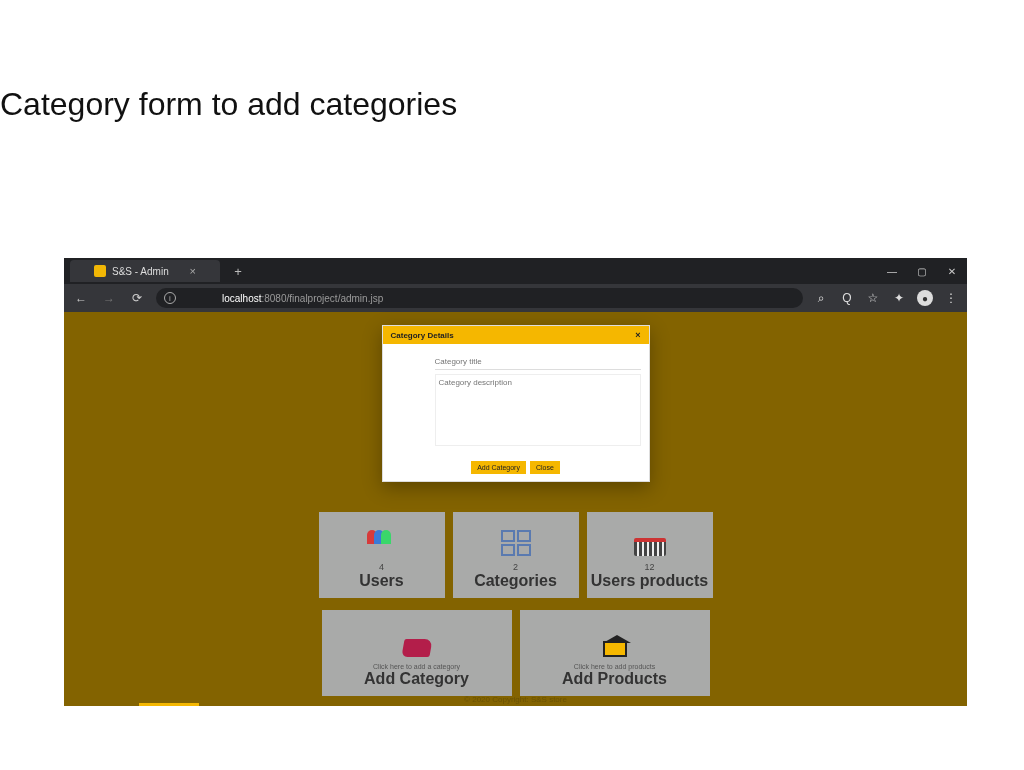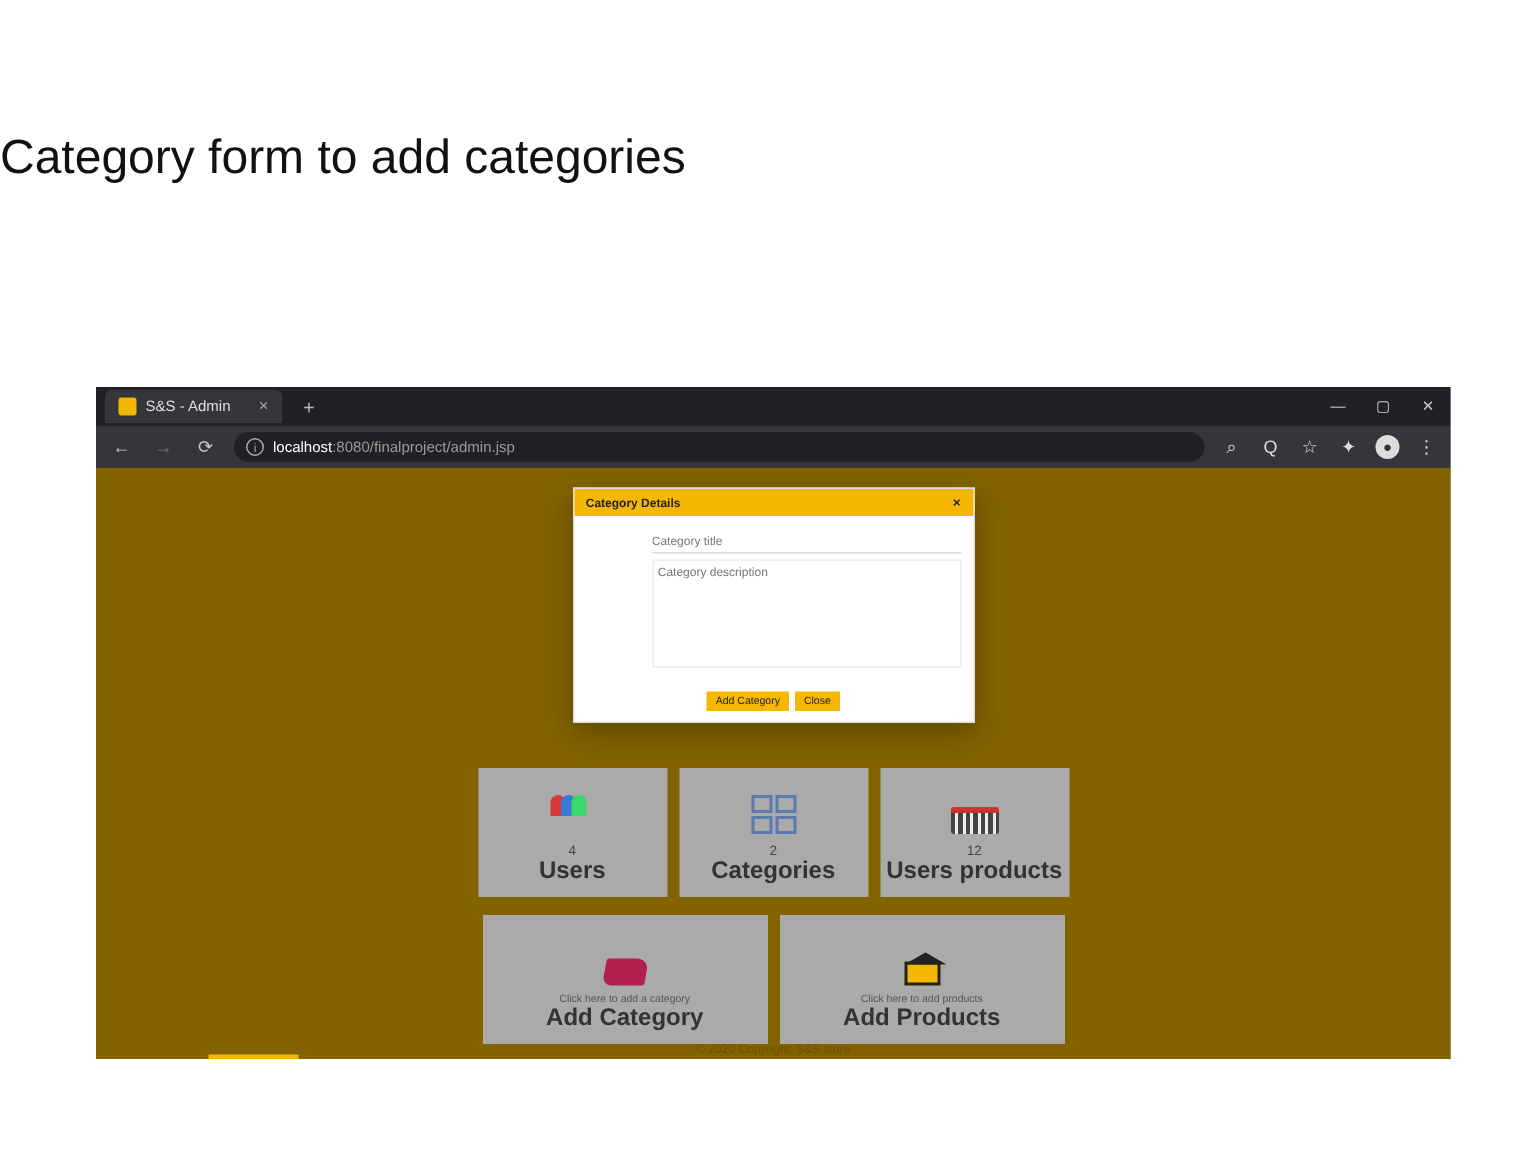--- a/index.html
+++ b/index.html
@@ -1,33 +1,33 @@
 <!DOCTYPE html>
 <html><head>
 <meta charset="utf-8">
 <style>
 * { box-sizing: border-box; margin: 0; padding: 0; }
 body { font-family: -apple-system, "Segoe UI", Arial, sans-serif; background: #fff; width: 1024px; height: 770px; overflow: hidden; }
 .slide-title { font-size: 32px; margin-top: 86px; font-weight: 400; color: #111; }
 .browser-wrap { position: absolute; left: 64px; top: 258px; width: 903px; height: 448px; background: #2a2a2d; overflow: hidden; }
 .tab-bar { height: 26px; background: #202124; display: flex; align-items: center; }
-.tab { height: 22px; background: #35363a; display: flex; align-items: center; gap: 6px; padding: 0 9px; margin-left: 6px; border-radius: 4px 4px 0 0; width: 118px; }
+.tab { height: 22px; background: #35363a; display: flex; align-items: center; gap: 6px; padding: 0 24px; margin-left: 6px; border-radius: 4px 4px 0 0; width: 150px; }
 .favicon { width: 12px; height: 12px; background: #f2b705; border-radius: 2px; }
 .tab-title { font-size: 10px; color: #ddd; flex: 1; overflow: hidden; white-space: nowrap; }
 .tab-close { font-size: 11px; color: #aaa; cursor: pointer; }
 .new-tab { color: #bbb; font-size: 13px; margin-left: 10px; width: 16px; text-align: center; cursor: pointer; }
 .window-controls { margin-left: auto; display: flex; }
 .wc { width: 30px; height: 26px; display: flex; align-items: center; justify-content: center; color: #ccc; font-size: 10px; cursor: pointer; }
 .addr-row { height: 28px; background: #35363a; display: flex; align-items: center; gap: 10px; padding: 0 8px; }
 .nav-btn { color: #ccc; width: 18px; text-align: center; cursor: pointer; font-size: 12px; }
 .nav-btn.dim { color: #777; }
 .addr-bar { flex: 1; height: 20px; background: #202124; border-radius: 10px; display: flex; align-items: center; gap: 6px; padding: 0 8px; }
 .info-icon { width: 12px; height: 12px; border: 1px solid #aaa; border-radius: 50%; color: #aaa; font-size: 8px; display: flex; align-items: center; justify-content: center; }
 .url { font-size: 10px; }
-.url .host { color: #fff; }
+.url .host { color: #fff; margin-left: 40px; }
 .url .path { color: #9a9a9a; }
 .right-icons { display: flex; gap: 10px; align-items: center; }
 .ic { color: #ddd; width: 16px; text-align: center; font-size: 12px; cursor: pointer; }
 .avatar { width: 16px; height: 16px; border-radius: 50%; background: #ddd; display: flex; align-items: center; justify-content: center; font-size: 10px; color: #333; }
 .content { position: absolute; top: 54px; left: 0; right: 0; bottom: 0; background: #9a7500; }
 .overlay { position: absolute; inset: 0; background: rgba(0,0,0,0.15); }
 .cards-a { position: absolute; left: 50%; top: 200px; transform: translateX(-50%); display: flex; gap: 8px; }
 .cards-b { position: absolute; left: 50%; top: 298px; transform: translateX(-50%); display: flex; gap: 8px; }
 .card { width: 126px; height: 86px; background: #a9aaa9; display: flex; flex-direction: column; align-items: center; justify-content: flex-end; padding-bottom: 8px; }
 .card.big { width: 190px; }

